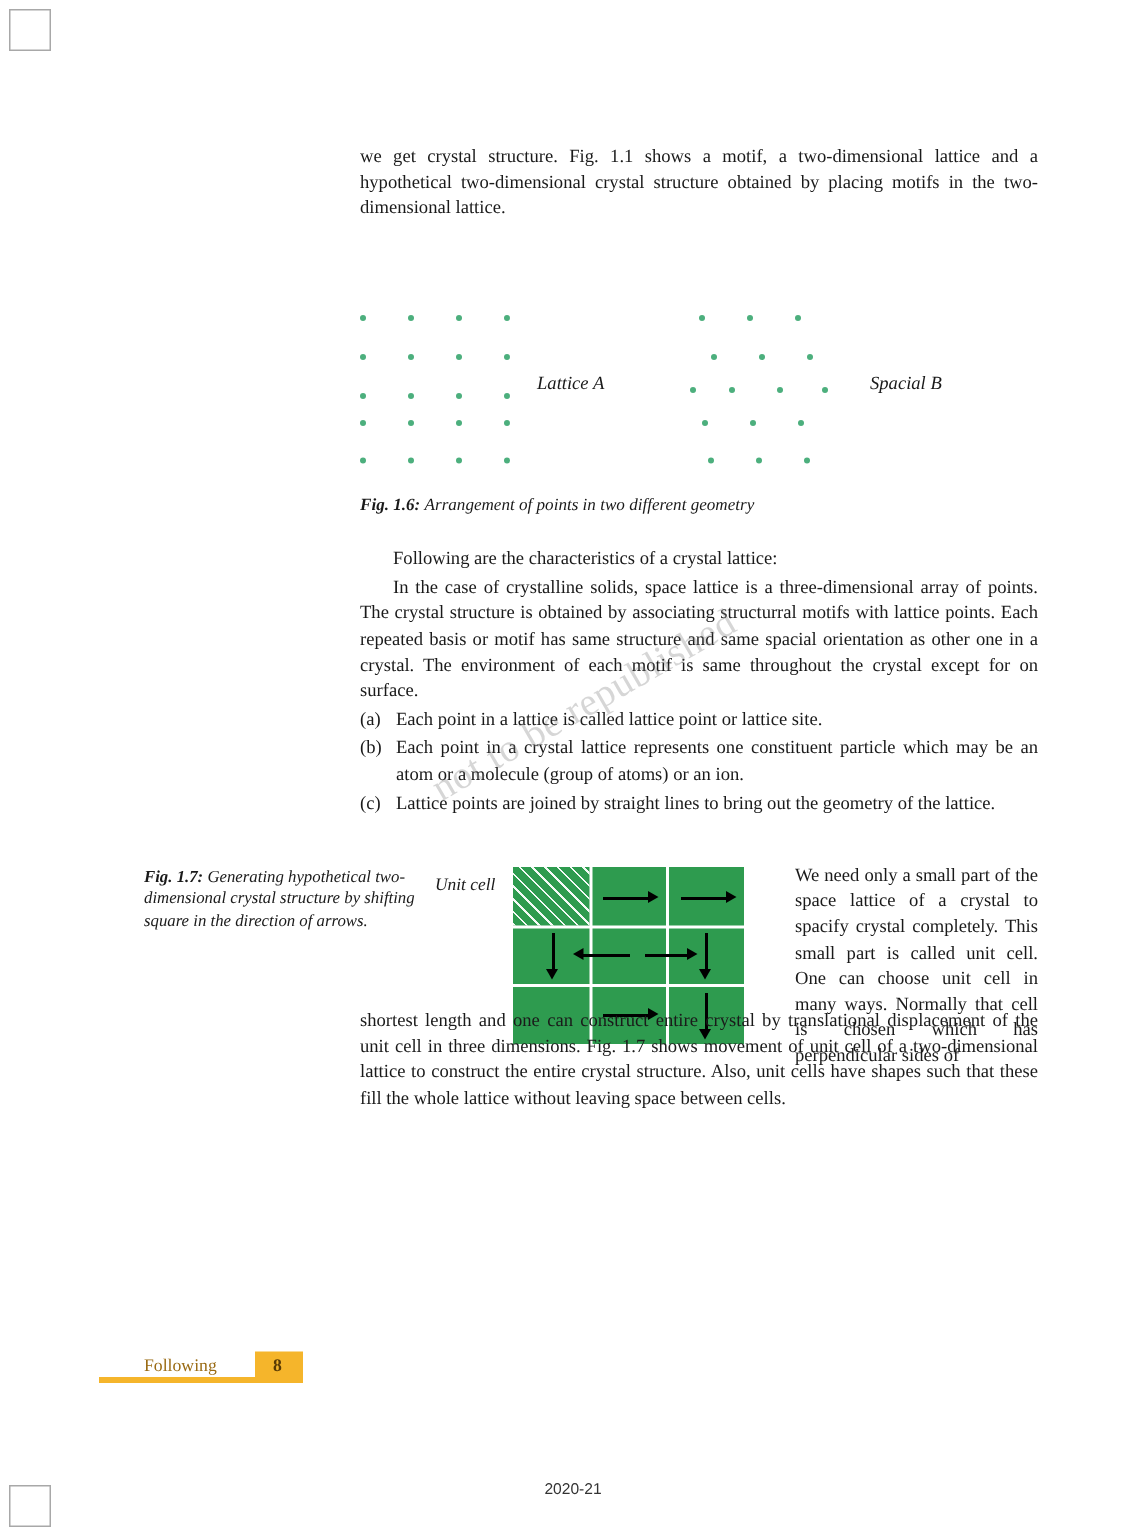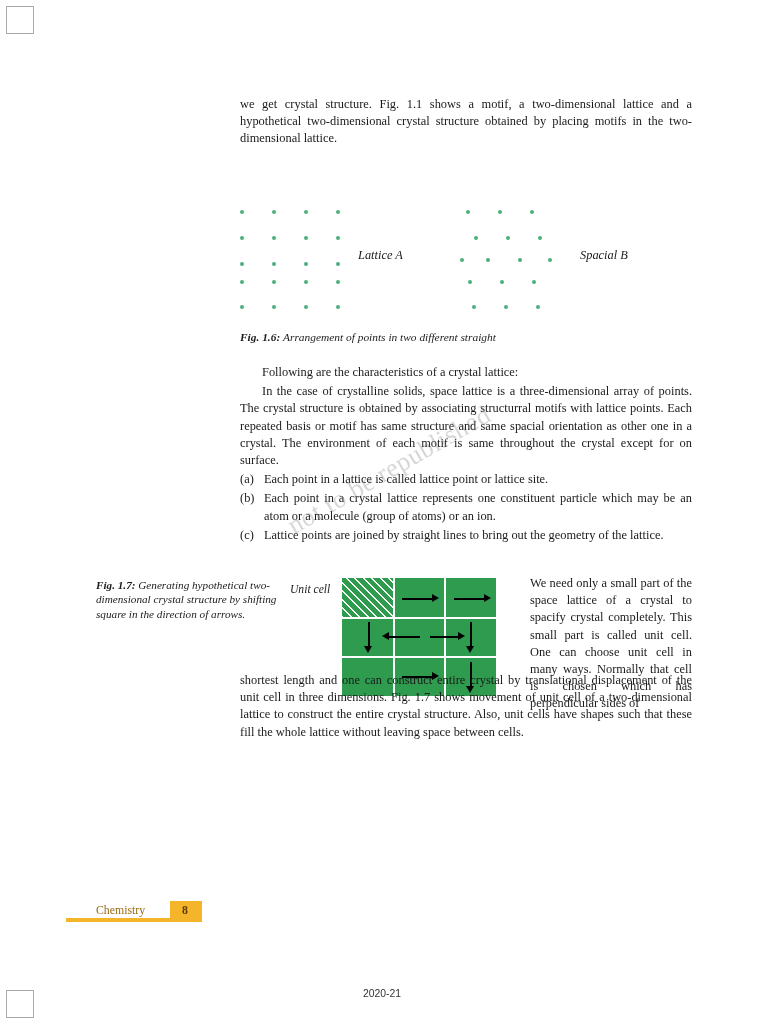--- a/index.html
+++ b/index.html
@@ -322,21 +322,21 @@
 
     <div class="dot" style="left:244px; top:105px;"></div>
     <div class="dot" style="left:276px; top:105px;"></div>
     <div class="dot" style="left:308px; top:105px;"></div>
 
     <div class="lattice-label" style="left:352px; top:48px;">Spacial B</div>
   </div>
 
   <div class="fig-caption" style="left:240px; top:331px;">
     <span>Fig. 1.6:</span>
-    <span class="cap-text">Arrangement of points in two different straight</span>
+    <span class="cap-text">Arrangement of points in two different geometry</span>
   </div>
 
   <div class="content" style="top:364px;">
     <p class="body indent">Following are the characteristics of a crystal lattice:</p>
     <p class="body indent">In the case of crystalline solids, space lattice is a three-dimensional array of points. The crystal structure is obtained by associating structurral motifs with lattice points. Each repeated basis or motif has same structure and same spacial orientation as other one in a crystal. The environment of each motif is same throughout the crystal except for on surface.</p>
 
     <div class="list-item">
       <span class="list-marker">(a)</span>
       <span class="list-text">Each point in a lattice is called lattice point or lattice site.</span>
     </div>
@@ -389,17 +389,17 @@
   <div class="right-col">We need only a small part of the space lattice of a crystal to spacify crystal completely. This small part is called unit cell. One can choose unit cell in many ways. Normally that cell is chosen which has perpendicular sides of</div>
 
   <div class="below-col">
     <p class="body">shortest length and one can construct entire crystal by translational displacement of the unit cell in three dimensions. Fig. 1.7 shows movement of unit cell of a two-dimensional lattice to construct the entire crystal structure. Also, unit cells have shapes such that these fill the whole lattice without leaving space between cells.</p>
   </div>
 
   <div class="watermark">not to be republished</div>
 
   <div class="footer-rule"></div>
   <div class="footer-badge"></div>
-  <div class="footer-chem">Chemistry</div>
+  <div class="footer-chem">Following</div>
   <div class="footer-num">8</div>
   <div class="footer-year">2020-21</div>
 
 </div>
 
 </body></html>

